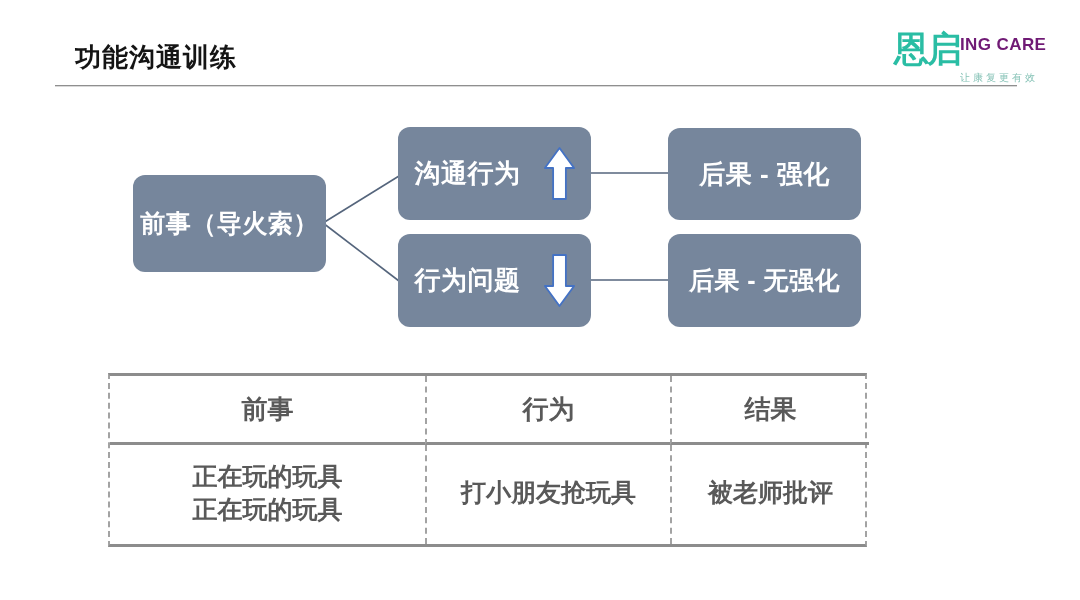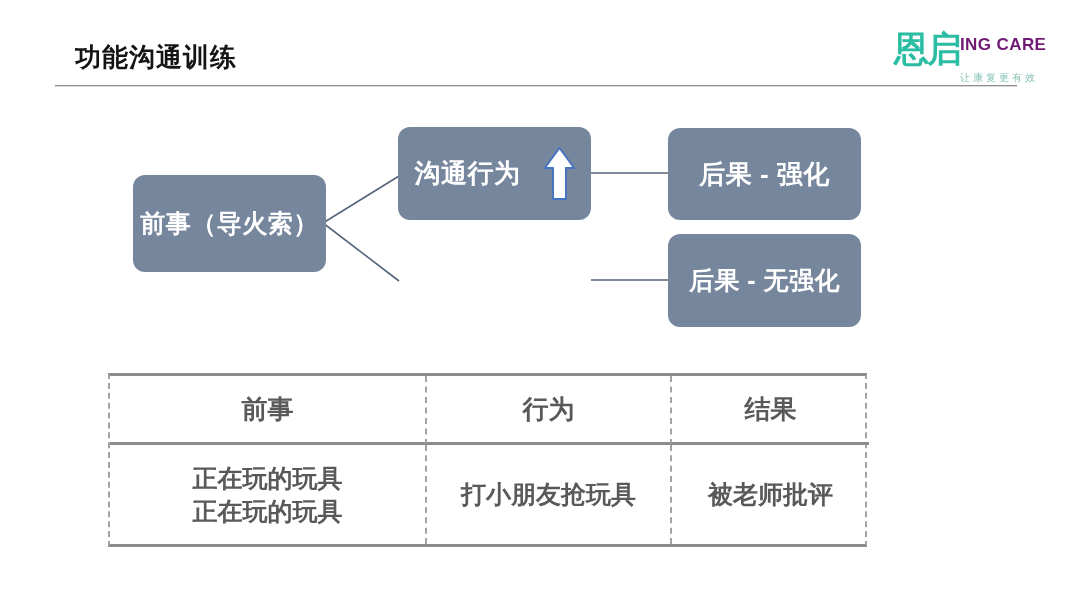--- a/index.html
+++ b/index.html
@@ -109,20 +109,21 @@
     border-right: 2px dashed #a3a3a3;
     color: #595959;
   }
   .abc-cell {
     display: flex;
     flex-direction: column;
     align-items: center;
     justify-content: center;
     text-align: right;
     font-weight: 700;
+    font-family: Liberation Mono, monospace;
   }
   .abc-head { font-size: 26px; border-bottom: 3px solid #8c8c8c; }
   .abc-body { font-size: 25px; line-height: 1.32; }
   .col-divider { border-left: 2px dashed #a3a3a3; }
 </style>
 </head>
 <body>
 
 <div class="slide">
 
@@ -148,20 +149,26 @@
     <span>前事（导火索）</span>
   </div>
 
   <div class="node node-communication">
     <span>沟通行为</span>
     <svg class="arrow-icon" width="31" height="53" viewBox="0 0 34 58" xmlns="http://www.w3.org/2000/svg">
       <polygon points="17,1 33,23 24,23 24,57 10,57 10,23 1,23" fill="#ffffff" stroke="#4472c4" stroke-width="2" stroke-linejoin="round"></polygon>
     </svg>
   </div>
 
+  <div class="node node-problem">
+    <span>行为问题</span>
+    <svg class="arrow-icon" width="31" height="53" viewBox="0 0 34 58" xmlns="http://www.w3.org/2000/svg">
+      <polygon points="17,57 1,35 10,35 10,1 24,1 24,35 33,35" fill="#ffffff" stroke="#4472c4" stroke-width="2" stroke-linejoin="round"></polygon>
+    </svg>
+  </div>
 
   <div class="node node-reinforced">
     <span>后果 - 强化</span>
   </div>
 
   <div class="node node-not-reinforced">
     <span>后果 - 无强化</span>
   </div>
 
   <div class="abc-table">

